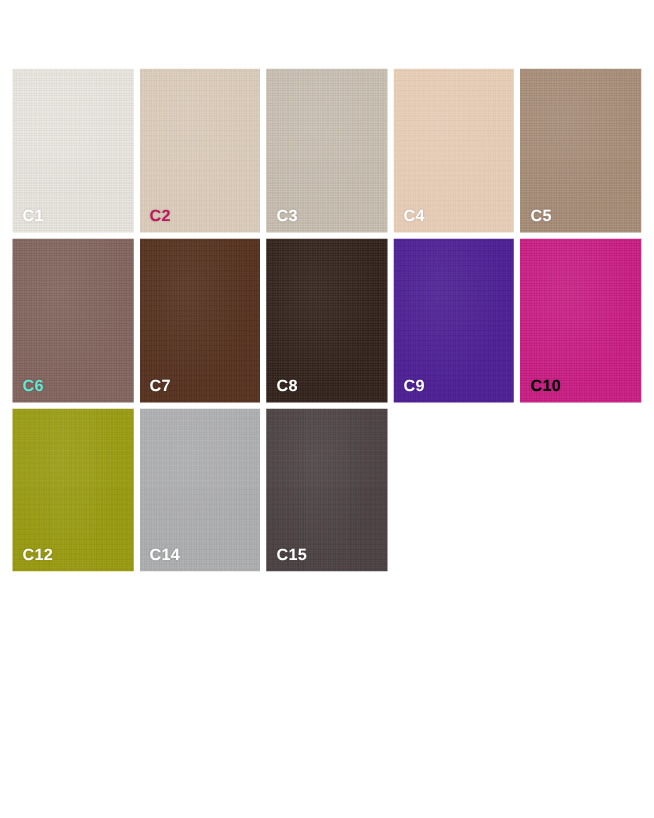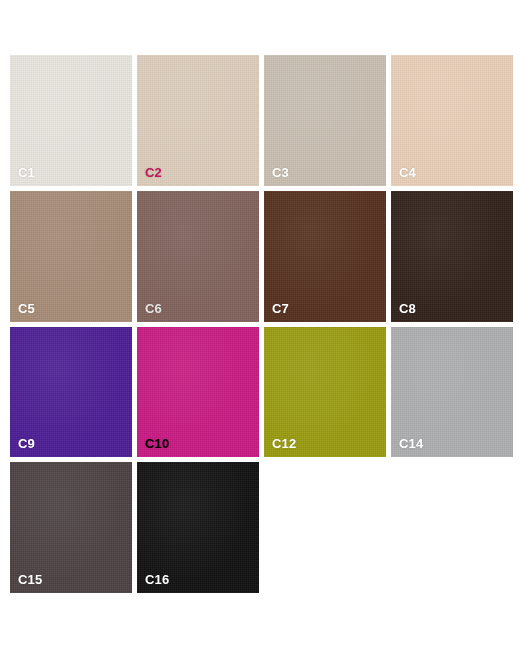--- a/index.html
+++ b/index.html
@@ -18,21 +18,21 @@
     height: 654px;
     background: #ffffff;
     box-sizing: border-box;
     padding: 55px 10px 61px 10px;
     display: flex;
     flex-direction: column;
   }
   #swatch-grid {
     flex: 1 1 auto;
     display: grid;
-    grid-template-columns: repeat(4, 1fr);
+    grid-template-columns: repeat(5, 1fr);
     grid-template-rows: repeat(4, 1fr);
     column-gap: 5px;
     row-gap: 5px;
   }
   .swatch {
     position: relative;
     overflow: hidden;
     background-color: #cccccc;
   }
   
@@ -93,21 +93,21 @@
       <span class="swatch-label" style="color: rgb(255, 255, 255);">C3</span>
     </div>
     <div class="swatch" style="background-color: rgb(234, 207, 184);">
       <span class="swatch-label" style="color: rgb(255, 255, 255);">C4</span>
     </div>
 
     <div class="swatch" style="background-color: rgb(166, 140, 119);">
       <span class="swatch-label" style="color: rgb(255, 255, 255);">C5</span>
     </div>
     <div class="swatch" style="background-color: rgb(128, 98, 91);">
-      <span class="swatch-label" style="color: #e5e5e5;">C6</span>
+      <span class="swatch-label" style="color: #5eead4;">C6</span>
     </div>
     <div class="swatch" style="background-color: rgb(85, 48, 29);">
       <span class="swatch-label" style="color: rgb(255, 255, 255);">C7</span>
     </div>
     <div class="swatch" style="background-color: rgb(49, 33, 26);">
       <span class="swatch-label" style="color: rgb(255, 255, 255);">C8</span>
     </div>
 
     <div class="swatch" style="background-color: #4c1d95;">
       <span class="swatch-label" style="color: rgb(255, 255, 255);">C9</span>
@@ -118,18 +118,15 @@
     <div class="swatch" style="background-color: rgb(154, 156, 16);">
       <span class="swatch-label" style="color: rgb(255, 255, 255);">C12</span>
     </div>
 
     <div class="swatch" style="background-color: rgb(173, 174, 176);">
       <span class="swatch-label" style="color: rgb(255, 255, 255);">C14</span>
     </div>
     <div class="swatch" style="background-color: rgb(75, 65, 67);">
       <span class="swatch-label" style="color: rgb(255, 255, 255);">C15</span>
     </div>
-    <div class="swatch" style="background-color: rgb(17, 17, 17);">
-      <span class="swatch-label" style="color: rgb(255, 255, 255);">C16</span>
-    </div>
 
   </div>
 </div>
 
 </body></html>

